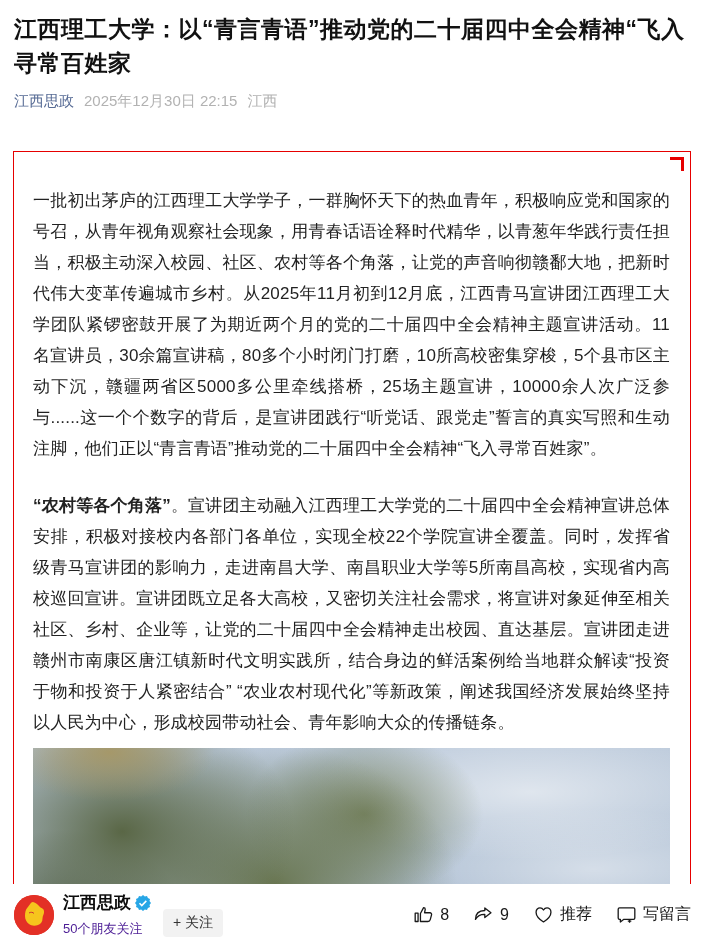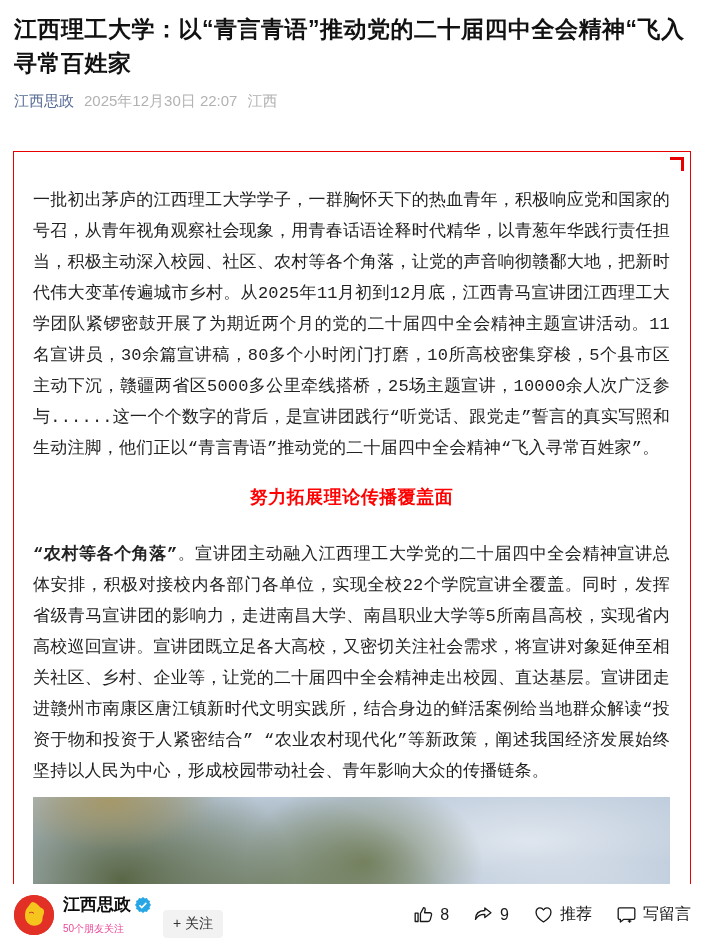--- a/index.html
+++ b/index.html
@@ -19,21 +19,21 @@
   .page-title{font-size:23px;line-height:34px;font-weight:bold;color:#111;letter-spacing:.5px;}
   .byline{margin-top:12px;font-size:15px;display:flex;align-items:center;gap:10px;}
   .account-link{color:var(--link-blue);cursor:pointer;}
   .publish-date,.region-label{color:var(--meta-gray);}
 
   .article-card{position:relative;margin:40px 14px 0 13px;border:1px solid var(--accent-red);
     padding:33px 20px 0 19px;background:#fff;min-height:760px;}
   .corner-mark{position:absolute;top:5px;right:6px;width:14px;height:14px;
     border-top:3px solid var(--accent-red);border-right:3px solid var(--accent-red);}
 
-  .body-text{font-size:17px;line-height:31px;color:var(--text-dark);text-align:justify;letter-spacing:.2px;font-family:Liberation Mono, monospace;}
+  .body-text{font-size:17px;line-height:31px;color:var(--text-dark);text-align:justify;letter-spacing:.2px;}
   .section-heading{margin:17px 0 26px 0;text-align:center;color:var(--heading-red);
     font-weight:bold;font-size:18px;line-height:32px;letter-spacing:.5px;}
   .lead-bold{font-weight:bold;}
 
   .article-photo{margin-top:10px;width:100%;height:220px;
     background:
       radial-gradient(ellipse 150px 70px at 12% 2%, rgba(168,150,96,.85), rgba(168,150,96,0) 70%),
       radial-gradient(ellipse 240px 180px at 14% 38%, rgba(86,99,64,.96), rgba(86,99,64,0) 72%),
       radial-gradient(ellipse 260px 200px at 38% 62%, rgba(99,112,70,.92), rgba(99,112,70,0) 70%),
       radial-gradient(ellipse 180px 150px at 5% 85%, rgba(67,80,48,.95), rgba(67,80,48,0) 70%),
@@ -43,49 +43,48 @@
       linear-gradient(180deg,#bccadb 0%,#b3c3d6 55%,#a9bacf 100%);}
 
   .footer-bar{position:absolute;left:0;bottom:0;width:705px;height:61px;background:#fff;
     display:flex;align-items:center;justify-content:space-between;padding:0 14px;z-index:5;}
   .profile-group{display:flex;align-items:center;}
   .avatar{width:40px;height:40px;border-radius:50%;background:#e33026;flex:0 0 auto;
     display:flex;align-items:center;justify-content:center;cursor:pointer;}
   .profile-text{margin-left:9px;display:flex;flex-direction:column;justify-content:center;}
   .name-row{display:flex;align-items:center;gap:4px;}
   .account-name{font-size:17px;font-weight:bold;color:#0c0c0c;cursor:pointer;}
-  .followers-count{font-size:10px;color:#ec4899;margin-top:6px;}
+  .followers-count{font-size:13px;color:#4c1d95;margin-top:6px;}
   .follow-button{margin-left:12px;background:#f2f2f2;border:none;border-radius:4px;
     font-size:14px;color:#333;padding:5px 10px;cursor:pointer;align-self:flex-start;margin-top:18px;
     font-family:inherit;}
   .actions-group{display:flex;align-items:center;gap:24px;}
   .action{display:flex;align-items:center;gap:6px;font-size:16px;color:#191919;cursor:pointer;}
   .action svg{display:block;}
 </style>
 </head>
 <body>
 
 <div class="page">
 
   <div class="article-header">
     <h1 class="page-title">江西理工大学：以“青言青语”推动党的二十届四中全会精神“飞入寻常百姓家</h1>
     <div class="byline">
       <span class="account-link">江西思政</span>
-      <span class="publish-date">2025年12月30日 22:07</span>
+      <span class="publish-date">2025年12月30日 22:15</span>
       <span class="region-label">江西</span>
     </div>
   </div>
 
   <div class="article-card">
     <div class="corner-mark"></div>
 
     <p class="body-text">一批初出茅庐的江西理工大学学子，一群胸怀天下的热血青年，积极响应党和国家的号召，从青年视角观察社会现象，用青春话语诠释时代精华，以青葱年华践行责任担当，积极主动深入校园、社区、农村等各个角落，让党的声音响彻赣鄱大地，把新时代伟大变革传遍城市乡村。从2025年11月初到12月底，江西青马宣讲团江西理工大学团队紧锣密鼓开展了为期近两个月的党的二十届四中全会精神主题宣讲活动。11名宣讲员，30余篇宣讲稿，80多个小时闭门打磨，10所高校密集穿梭，5个县市区主动下沉，赣疆两省区5000多公里牵线搭桥，25场主题宣讲，10000余人次广泛参与......这一个个数字的背后，是宣讲团践行“听党话、跟党走”誓言的真实写照和生动注脚，他们正以“青言青语”推动党的二十届四中全会精神“飞入寻常百姓家”。</p>
 
     <div class="section-heading">
-      <div>努力拓展理论传播覆盖面</div>
     </div>
 
     <p class="body-text"><span class="lead-bold">“农村等各个角落”</span><span>。宣讲团主动融入江西理工大学党的二十届四中全会精神宣讲总体安排，积极对接校内各部门各单位，实现全校22个学院宣讲全覆盖。同时，发挥省级青马宣讲团的影响力，走进南昌大学、南昌职业大学等5所南昌高校，实现省内高校巡回宣讲。宣讲团既立足各大高校，又密切关注社会需求，将宣讲对象延伸至相关社区、乡村、企业等，让党的二十届四中全会精神走出校园、直达基层。宣讲团走进赣州市南康区唐江镇新时代文明实践所，结合身边的鲜活案例给当地群众解读“投资于物和投资于人紧密结合” “农业农村现代化”等新政策，阐述我国经济发展始终坚持以人民为中心，形成校园带动社会、青年影响大众的传播链条。</span></p>
 
     <div class="article-photo"></div>
   </div>
 
   <div class="footer-bar">
     <div class="profile-group">
       <div class="avatar">

